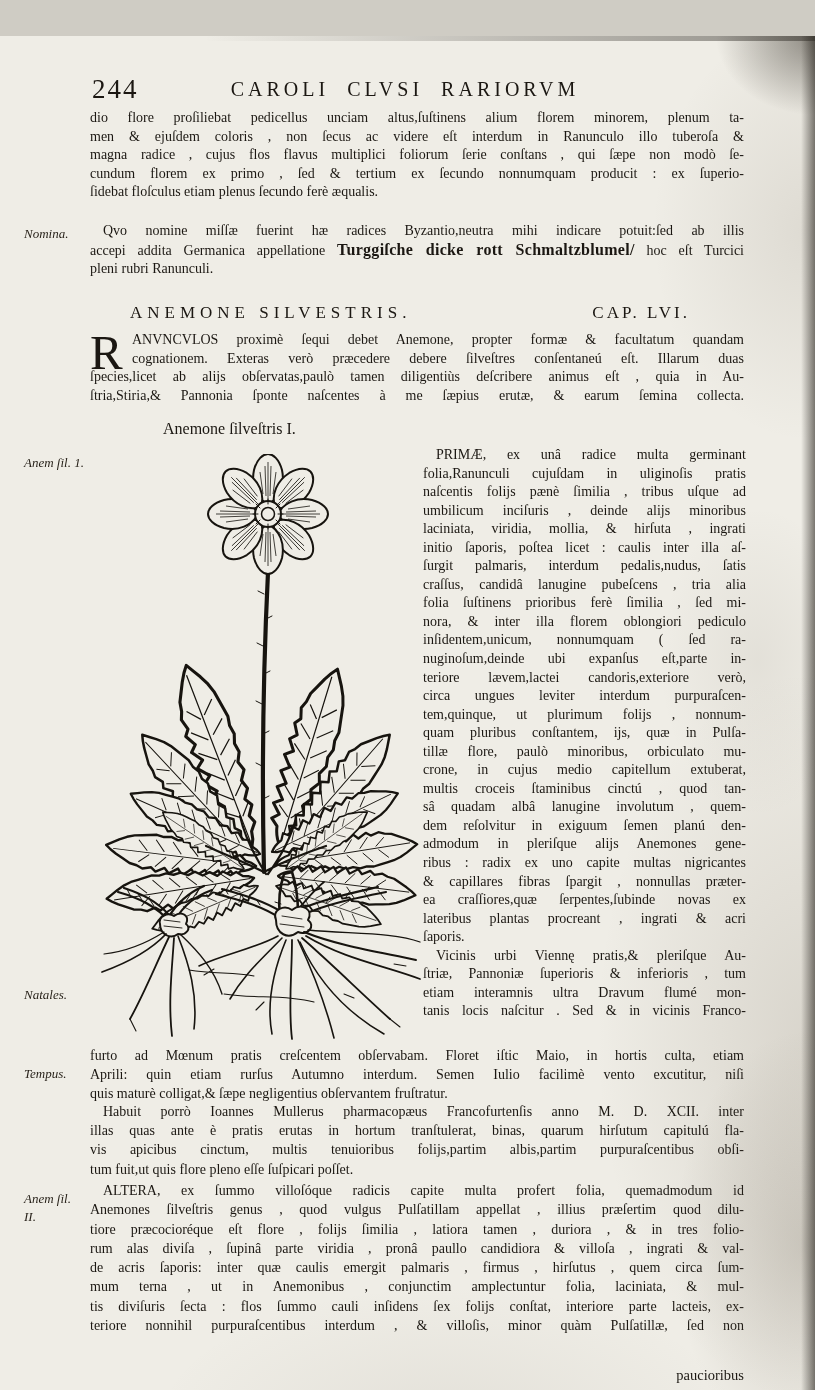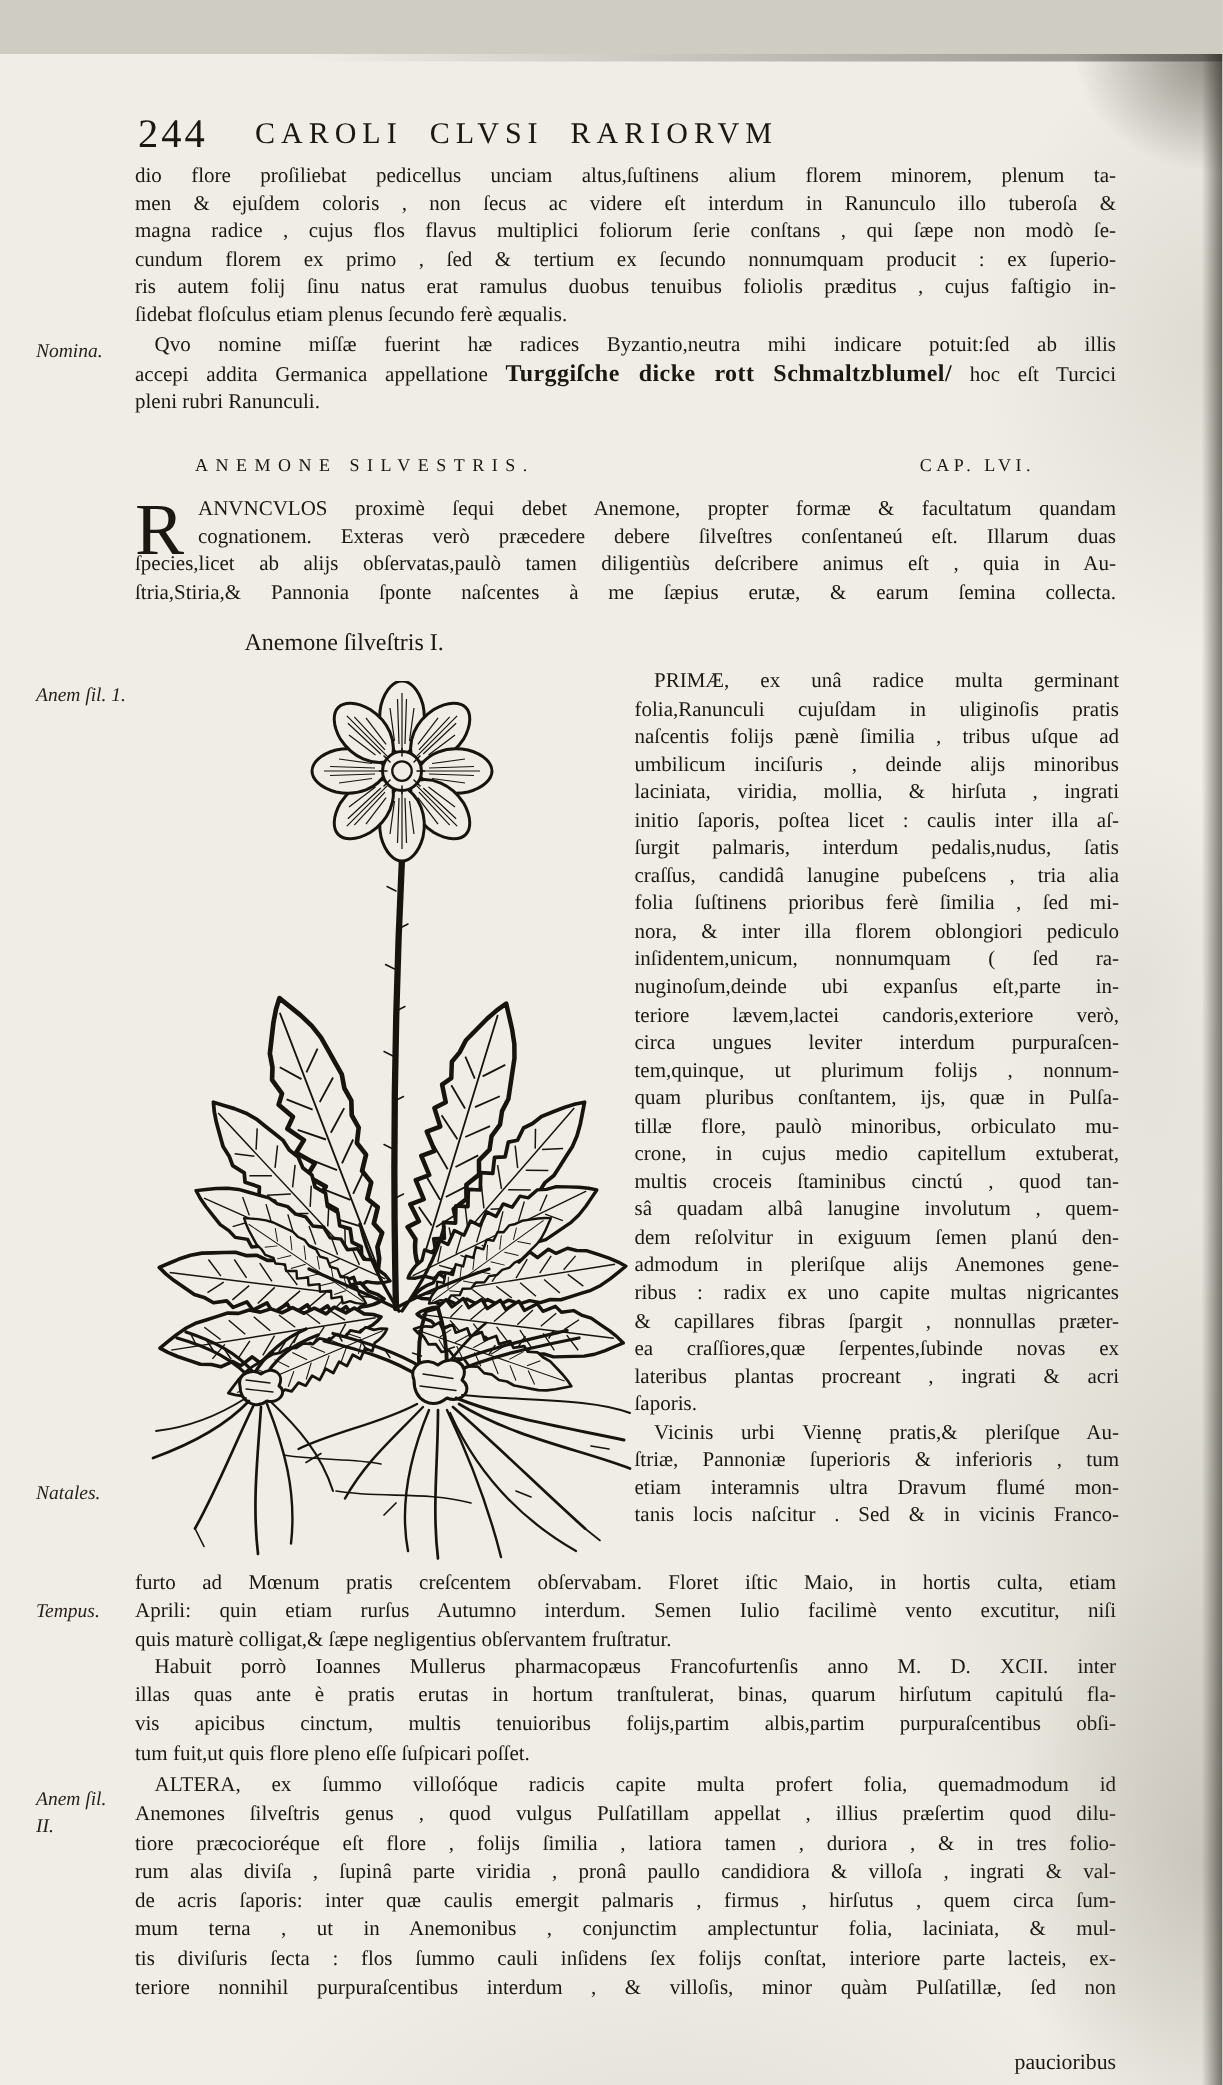--- a/index.html
+++ b/index.html
@@ -18,34 +18,34 @@
   .edge-bottom{position:absolute;left:0;bottom:0;width:100%;height:12px;
     background:linear-gradient(to bottom, rgba(48,44,38,0), rgba(38,34,28,0.8));}
   .edge-top{position:absolute;left:25%;top:0;width:75%;height:5px;
     background:linear-gradient(to right, rgba(48,44,38,0), rgba(48,44,38,0.5));}
   .corner-tr{position:absolute;right:0;top:0;width:100px;height:80px;
     background:radial-gradient(ellipse at 100% 0%, rgba(60,55,46,0.55), transparent 70%);}
   .curve-shadow{position:absolute;right:0;bottom:0;width:260px;height:430px;
     background:radial-gradient(ellipse 200px 330px at 96% 58%, rgba(110,100,85,0.24), transparent 65%);}
 
   .pageno{position:absolute;left:92px;top:38px;font-size:27px;letter-spacing:2px;}
-  .runtitle{position:absolute;left:170px;top:42px;width:470px;text-align:left;
+  .runtitle{position:absolute;left:170px;top:42px;width:470px;text-align:center;
     font-size:20px;letter-spacing:4px;word-spacing:9px;}
 
   .tblock{position:absolute;font-size:14px;line-height:18.6px;}
   .tline{text-align:justify;text-align-last:justify;}
   .tline.nojust{text-align-last:left;}
   .tline.indent{text-indent:13px;}
   .tline.dc{padding-left:42px;}
   .dropcap{position:absolute;left:0;top:2px;font-size:49px;line-height:40px;}
 
   .blackletter{font-weight:700;font-size:16px;letter-spacing:0.3px;}
 
   .heading{position:absolute;left:90px;top:267px;width:654px;display:flex;
-    justify-content:space-between;font-size:12px;text-align:center;}
+    justify-content:space-between;font-size:17px;text-align:center;}
   .heading .h-left{letter-spacing:5px;padding-left:40px;}
   .heading .h-right{letter-spacing:3px;padding-right:54px;}
 
   .fig-caption{position:absolute;left:163px;top:384px;font-size:16px;}
   .catchword{position:absolute;left:90px;top:1331px;width:654px;text-align:right;font-size:14.5px;}
 
   .mnote{position:absolute;left:24px;font-style:italic;font-size:13px;color:#251f17;}
 
   .figure{position:absolute;left:94px;top:418px;width:332px;height:598px;}
   .lf{fill:#efede6;stroke:#17140f;stroke-width:2;stroke-linejoin:round;}
@@ -59,21 +59,20 @@
 <div class="page">
 
   <div class="pageno">244</div>
   <div class="runtitle">CAROLI CLVSI RARIORVM</div>
 
   <div class="tblock" style="left:90px;top:73px;width:654px;">
       <div class="tline">dio flore proſiliebat pedicellus unciam altus,ſuſtinens alium florem minorem, plenum ta-</div>
       <div class="tline">men &amp; ejuſdem coloris , non ſecus ac videre eſt interdum in Ranunculo illo tuberoſa &amp;</div>
       <div class="tline">magna radice , cujus flos flavus multiplici foliorum ſerie conſtans , qui ſæpe non modò ſe-</div>
       <div class="tline">cundum florem ex primo , ſed &amp; tertium ex ſecundo nonnumquam producit : ex ſuperio-</div>
-      <div class="tline">ris autem folij ſinu natus erat ramulus duobus tenuibus foliolis præditus , cujus faſtigio in-</div>
       <div class="tline nojust">ſidebat floſculus etiam plenus ſecundo ferè æqualis.</div>
     </div>
 
   <div class="mnote" style="top:190px;text-align:right;">Nomina.</div>
 
   <div class="tblock" style="left:90px;top:186px;width:654px;font-family:Liberation Serif, serif;">
     <div class="tline indent">Qvo nomine miſſæ fuerint hæ radices Byzantio,neutra mihi indicare potuit:ſed ab illis</div>
     <div class="tline">
       <span>accepi addita Germanica appellatione</span>
       <span class="blackletter">Turggiſche dicke rott Schmaltzblumel/</span>

